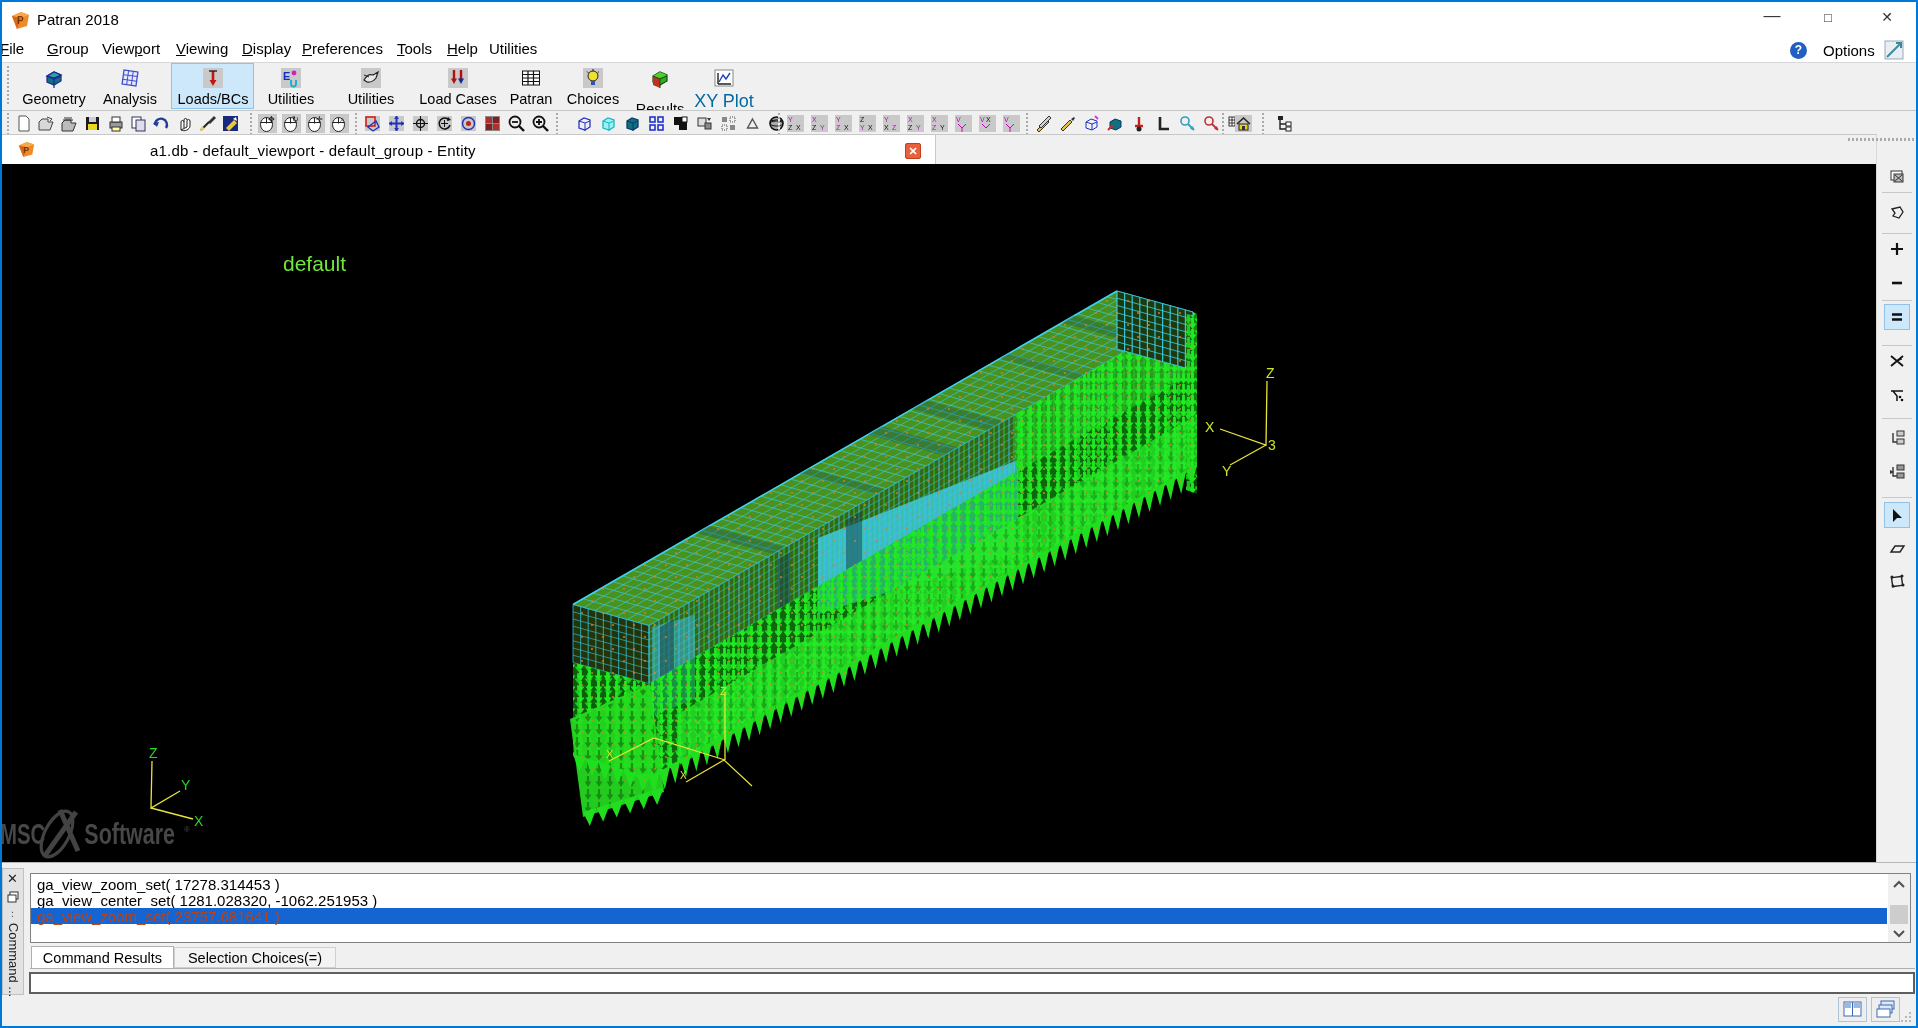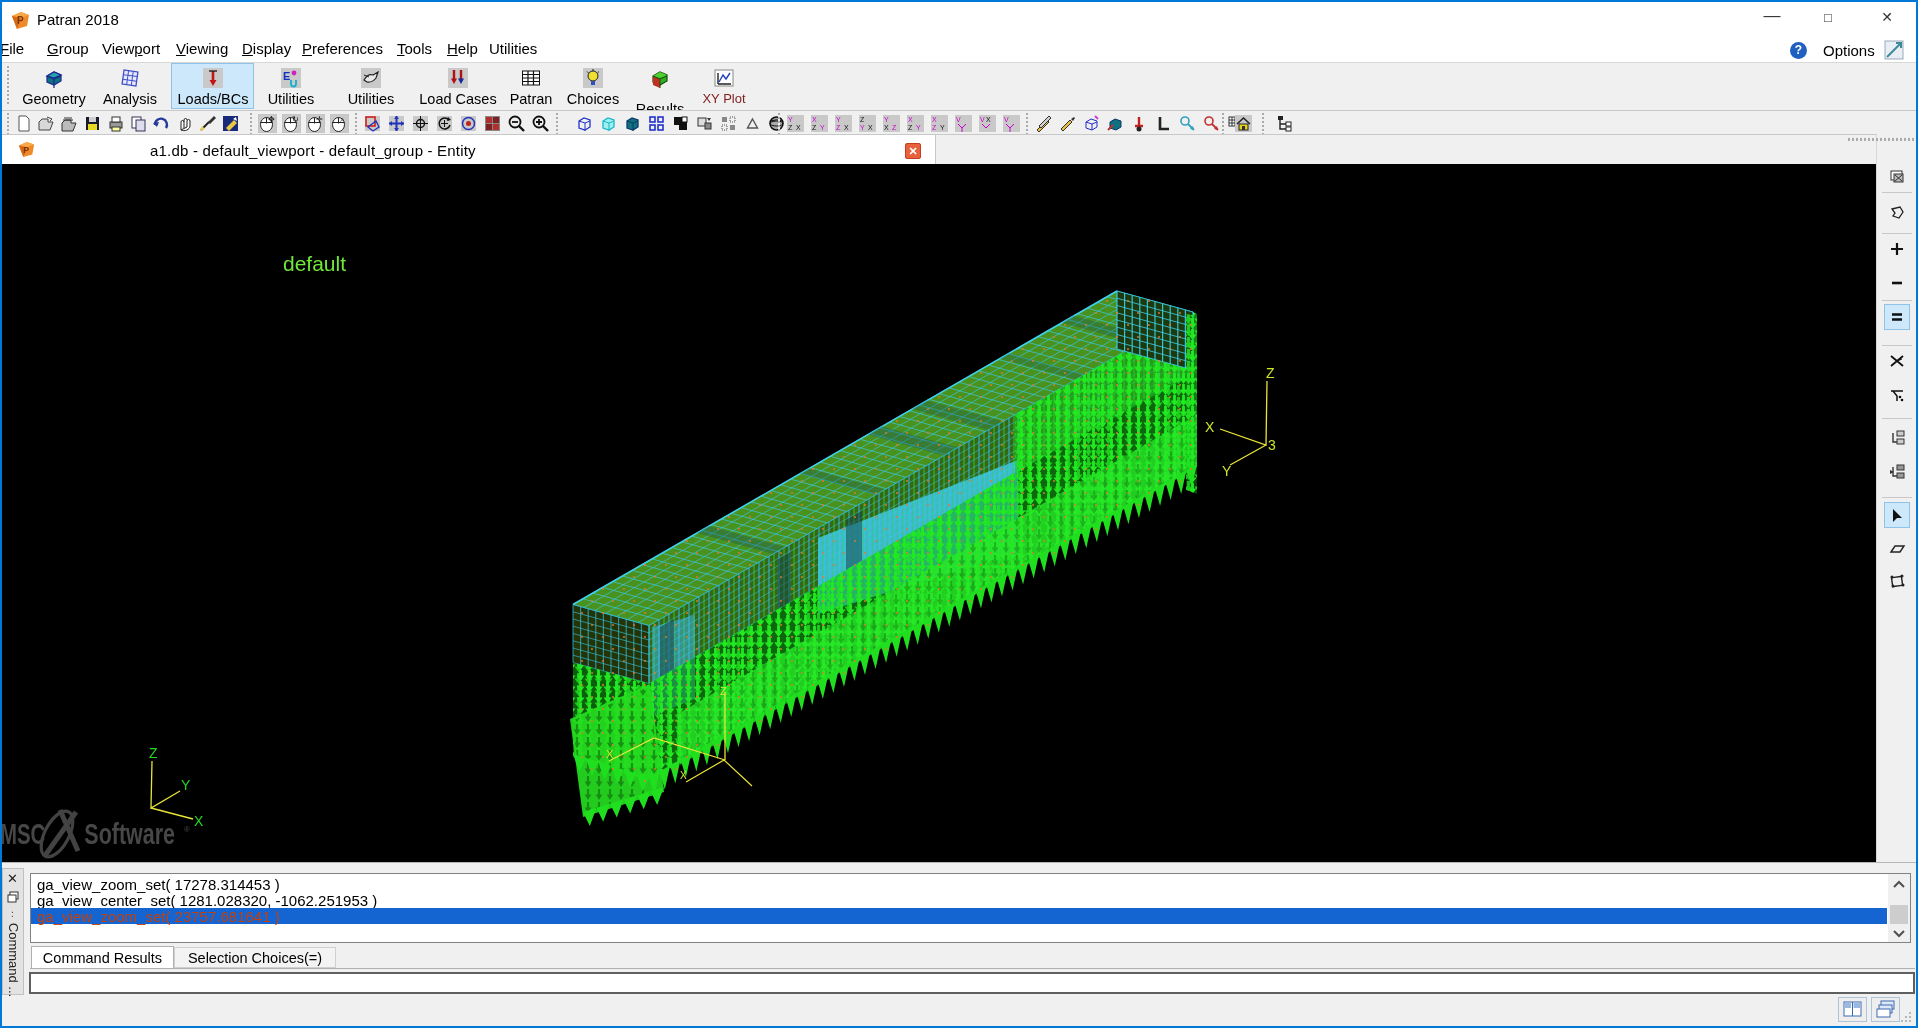--- a/index.html
+++ b/index.html
@@ -99,21 +99,21 @@
       <path d="M3 8 l7 -4 7 3 -7 3 z" fill="#50d030"></path>
       <path d="M3 8 l7 3 v9 l-7 -3 z" fill="#c03020"></path>
       <path d="M3 8 l7 3 7 -3 M10 11 v9" stroke="#184a10" fill="none"></path>
     </svg></div>
 <div style="position:absolute;left:600px;top:101px;width:120px;text-align:center;font-size:14.5px;color:#000">Results</div>
 <div style="position:absolute;left:714px;top:68px;width:20px;height:20px"><svg width="20" height="20" viewBox="0 0 20 20">
       <rect x="1" y="2" width="18" height="16" fill="#fff" stroke="#888"></rect>
       <path d="M4 16 v-11 M4 16 h13" stroke="#222" stroke-width="1.4"></path>
       <path d="M5 14 l4 -7 3 4 4 -6" fill="none" stroke="#2040c0" stroke-width="1.4"></path>
     </svg></div>
-<div style="position:absolute;left:664px;top:91px;width:120px;text-align:center;font-size:13px;color:#7f1d1d">XY Plot</div>
+<div style="position:absolute;left:664px;top:91px;width:120px;text-align:center;font-size:18px;color:#0369a1">XY Plot</div>
 <div style="position:absolute;left:7px;top:66px;width:2px;height:40px;background:repeating-linear-gradient(#aaa 0 2px,#f0f0f0 2px 4px)"></div>
 <div style="position:absolute;left:0;top:110px;width:1918px;height:24px;background:#f0f0f0;border-top:1px solid #c8c8c8"></div>
 <div style="position:absolute;left:14px;top:114px;width:19px;height:19px;background:none;border:0;overflow:hidden"><svg width="19" height="19" viewBox="0 0 19 19">
       <path d="M5 2 h7 l3 3 v12 h-10 z" fill="#fff" stroke="#555"></path>
     </svg></div>
 <div style="position:absolute;left:37px;top:114px;width:19px;height:19px;background:none;border:0;overflow:hidden"><svg width="19" height="19" viewBox="0 0 19 19">
       <path d="M2 8 l3 -3 h6 v3 h5 l-3 8 h-11 z" fill="#d8d8d8" stroke="#444"></path>
       <path d="M10 3 l5 2 -2 2" fill="none" stroke="#444"></path>
     </svg></div>
 <div style="position:absolute;left:60px;top:114px;width:19px;height:19px;background:none;border:0;overflow:hidden"><svg width="19" height="19" viewBox="0 0 19 19">

